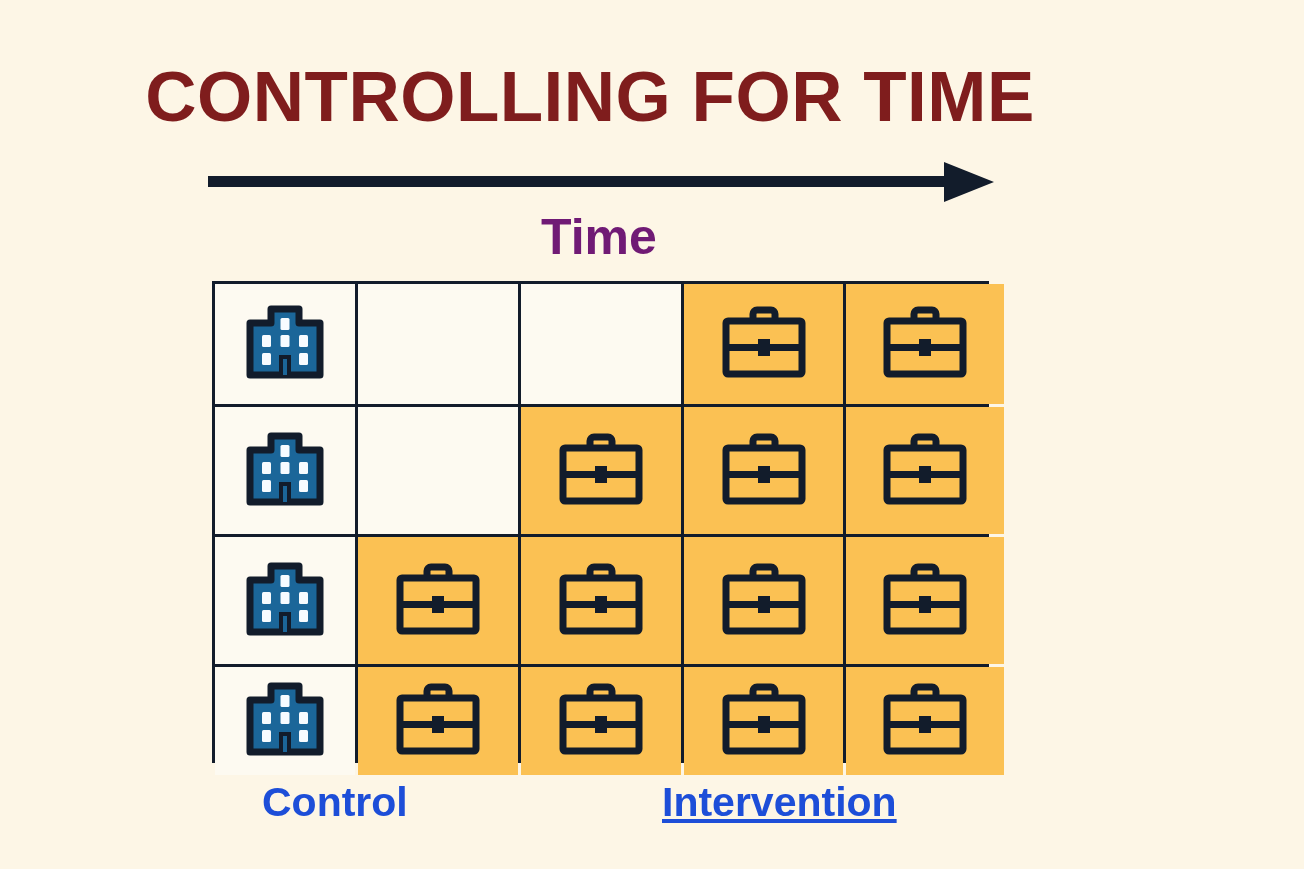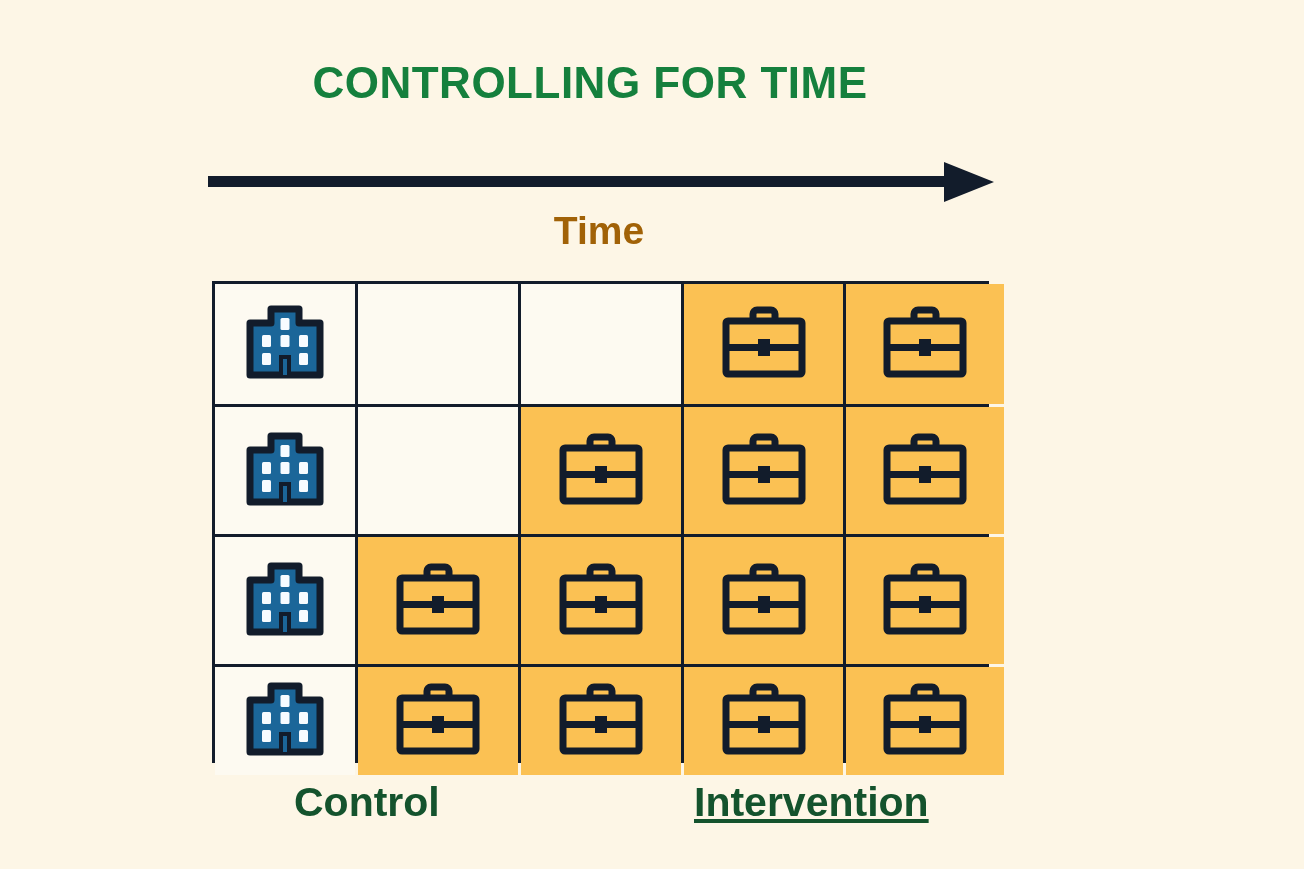--- a/index.html
+++ b/index.html
@@ -19,46 +19,46 @@
     height: 869px;
   }
 
   
   .title {
     position: absolute;
     left: 0;
     top: 61px;
     width: 1180px;
     text-align: center;
-    font-size: 44px;
+    font-size: 71px;
     font-weight: bold;
     letter-spacing: 0.5px;
-    color: #15803d;
+    color: #7f1d1d;
     font-family: "Liberation Sans", sans-serif;
     line-height: 1;
     white-space: nowrap;
   }
 
   
   .time-arrow {
     position: absolute;
     left: 208px;
     top: 160px;
     width: 786px;
     height: 44px;
   }
   .time-label {
     position: absolute;
     left: 208px;
     top: 210px;
     width: 782px;
     text-align: center;
-    font-size: 39px;
+    font-size: 50px;
     font-weight: bold;
-    color: #a16207;
+    color: #701a75;
     line-height: 1.1;
   }
 
   
   .grid {
     position: absolute;
     left: 212px;
     top: 281px;
     width: 777px;
     height: 482px;
@@ -89,24 +89,23 @@
     position: absolute;
     left: 212px;
     top: 776px;
     width: 778px;
     height: 60px;
   }
   .axis-label {
     position: absolute;
     font-size: 41px;
     font-weight: bold;
-    color: #14532d;
+    color: #1d4ed8;
     line-height: 1.1;
     white-space: nowrap;
-    margin-left: 32px;
   }
   .axis-label.control-label { left: 50px; top: 4px; }
   .axis-label.intervention-label { left: 450px; top: 4px; text-decoration: underline; }
 </style>
 </head>
 <body>
 
 <div id="stage">
 
   <div class="title">CONTROLLING FOR TIME</div>

